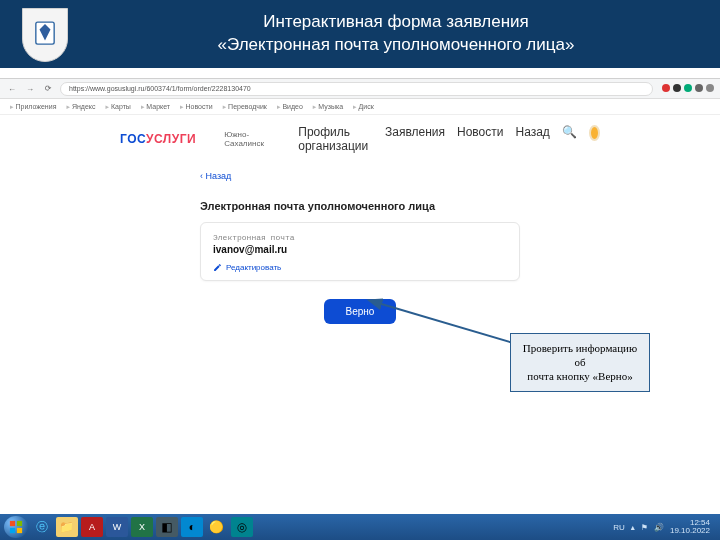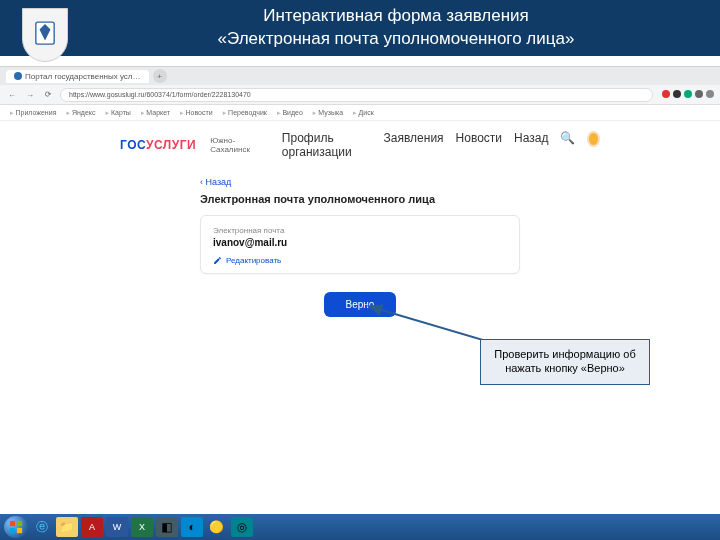--- a/index.html
+++ b/index.html
@@ -1,60 +1,60 @@
 <!DOCTYPE html>
 <html><head>
 <meta charset="utf-8">
 <style>
   * { box-sizing: border-box; margin: 0; padding: 0; }
   body { font-family: Arial, sans-serif; width: 720px; height: 540px; overflow: hidden; background: #fff; }
 
   
-  .slide-header { background: #0f3b66; color: #fff; height: 56px; display: flex; align-items: center; position: relative; padding-left: 112px; }
+  .slide-header { background: #0f3b66; color: #fff; height: 68px; display: flex; align-items: center; position: relative; padding-left: 112px; }
   .slide-header .crest { position: absolute; left: 22px; top: 8px; width: 46px; height: 54px; background: #f4f4f4; border-radius: 0 0 23px 23px; border:1px solid #d0d0d0; display:flex; align-items:center; justify-content:center; }
   .slide-header .crest svg { width: 22px; height: 30px; }
   .slide-header .title-wrap { text-align: center; flex: 1; padding-right: 40px; }
   .slide-header .title-wrap div { font-size: 17px; line-height: 1.35; }
 
   
   .browser { margin-top: 10px; border-top: 1px solid #d0d0d0; }
   .tabstrip { height: 18px; background: #e8eaec; display: flex; align-items:center; font-size: 8px; color:#555; padding-left:6px; gap:4px;}
   .tabstrip .tab { background:#fff; border-radius: 4px 4px 0 0; padding:2px 8px; display:flex; align-items:center; gap:3px;}
   .tabstrip .tab .dot{ width:8px;height:8px;border-radius:50%; background:#2b6cb0;}
   .tabstrip .plus{ width:14px;height:14px;border-radius:50%;background:#d6d8da;display:flex;align-items:center;justify-content:center;color:#666;}
   .addrbar { height: 20px; background:#f4f5f6; border-bottom:1px solid #ddd; display:flex; align-items:center; padding:0 6px; gap:6px; font-size:8px; color:#666;}
   .addrbar .iconbtn{ width:12px; text-align:center; }
   .addrbar .url{ flex:1; background:#fff; border:1px solid #ddd; border-radius:10px; height:14px; line-height:12px; padding:0 8px; font-size:7px; color:#555; overflow:hidden;}
   .addrbar .rt span{ display:inline-block; width:8px;height:8px;border-radius:50%; margin-left:3px;}
   .bookmarks{ height:16px; background:#fff; border-bottom:1px solid #eee; display:flex; align-items:center; gap:10px; padding:0 10px; font-size:7px; color:#666;}
   .bookmarks span::before{content:"▸ "; color:#bbb;}
 
   
   .page { background:#fff; height: 330px; position:relative; padding-top:6px;}
-  .site-header { display:flex; align-items:center; gap:14px; padding:4px 120px; font-size:9px;}
+  .site-header { display:flex; align-items:center; gap:28px; padding:4px 120px; font-size:9px;}
   .logo { font-weight:bold; font-size:12px; letter-spacing:.5px;}
   .logo .gos{color:#0d4cd3;} .logo .uslugi{color:#ee3f58;}
   .city{ color:#666; font-size:8px;}
   .navlinks{ margin-left:auto; display:flex; gap:12px; color:#333; font-size:12px;}
   .search-ico{ color:#666; }
   .avatar{ width:16px;height:16px;border-radius:50%; background:#f9b233; border:2px solid #f2e0bd;}
 
   .form-area{ width:320px; margin: 14px auto 0; }
   .back{ color:#0d4cd3; font-size:9px; }
   .back::before{ content:"‹ "; }
-  .form-title{ font-size:11px; font-weight:bold; margin-top:6px; color:#222;}
+  .form-title{ font-size:11px; font-weight:bold; margin-top:19px; color:#222;}
   .card{ background:#fff; border:1px solid #e6e6e6; border-radius:6px; padding:10px 12px 8px; margin-top:10px; box-shadow:0 1px 2px rgba(0,0,0,.04);}
-  .field-label{ font-size:8px; color:#888;}
+  .field-label{ font-size:8px; color:#888;font-family:Liberation Mono, monospace;}
   .field-value{ font-size:10px; font-weight:bold; color:#111; margin-top:2px;}
   .edit{ color:#0d4cd3; font-size:8px; margin-top:8px; display:flex; align-items:center; gap:4px;}
   .edit svg{width:9px;height:9px;}
   .confirm-btn{ display:block; margin:18px auto 0; background:#0d4cd3; color:#fff; border:none; border-radius:6px; font-size:10px; padding:7px 22px; cursor:pointer;}
 
   
-  .callout{ position:absolute; right:70px; top:218px; width:170px; background:#e8eef4; border:1px solid #2a5d8f; padding:8px 6px; font-size:11px; font-family:Liberation Sans, sans-serif; text-align:center; color:#000; line-height:1.25;}
+  .callout{ position:absolute; right:70px; top:218px; width:140px; background:#e8eef4; border:1px solid #2a5d8f; padding:8px 6px; font-size:11px; font-family:Liberation Serif, serif; text-align:center; color:#000; line-height:1.25;}
 
   
   .taskbar{ position:absolute; left:0; right:0; bottom:0; height:26px; background:linear-gradient(#2a66a8,#1d4d85); display:flex; align-items:center; padding:0 4px; gap:3px;}
   .start{ width:24px;height:22px; background:radial-gradient(circle at 30% 30%, #7cc0ff, #0a3e78); border-radius:50%; display:flex;align-items:center;justify-content:center;}
   .start svg{width:14px;height:14px;}
   .tb-ico{ width:22px; height:20px; border-radius:2px; display:flex; align-items:center; justify-content:center; font-size:12px;}
   .tray{ margin-left:auto; display:flex; align-items:center; gap:6px; color:#cfe3f7; font-size:8px; padding-right:6px;}
   .tray .clock{ text-align:right; line-height:1;}
   .tray .lang{ font-size:8px;}
   .tray .arrow{ font-size:8px;}
@@ -69,27 +69,20 @@
         <path d="M6 10 L12 4 L18 10 L12 22 Z" fill="#2f5e9e"></path>
       </svg>
   </div>
   <div class="title-wrap">
     <div>Интерактивная форма заявления</div>
     <div>«Электронная почта уполномоченного лица»</div>
   </div>
 </div>
 
 <div class="browser">
-  <div class="tabstrip">
-    <div class="tab">
-      <span class="dot"></span>
-      <span>Портал государственных усл…</span>
-    </div>
-    <div class="plus">+</div>
-  </div>
   <div class="addrbar">
     <span class="iconbtn">←</span>
     <span class="iconbtn">→</span>
     <span class="iconbtn">⟳</span>
     <div class="url"><span>https://www.gosuslugi.ru/600374/1/form/order/2228130470</span></div>
     <div class="rt">
       <span style="background:#d33"></span><span style="background:#333"></span><span style="background:#0a7"></span><span style="background:#666"></span><span style="background:#888"></span>
     </div>
   </div>
   <div class="bookmarks">
@@ -139,21 +132,21 @@
     <svg width="720" height="330" style="position:absolute;left:0;top:0;pointer-events:none">
       <defs>
           <marker id="ah" markerWidth="10" markerHeight="10" refX="2" refY="3" orient="auto">
             <path d="M0,0 L0,6 L8,3 z" fill="#2a5d8f"></path>
           </marker>
         </defs>
       <line x1="520" y1="230" x2="378" y2="188" stroke="#2a5d8f" stroke-width="2" marker-end="url(#ah)"></line>
     </svg>
     <div class="callout">
       <div>Проверить информацию об</div>
-      <div>нажать кнопку «Верно»</div>
+      <div>почта кнопку «Верно»</div>
     </div>
   </div>
 </div>
 
 <div class="taskbar">
   <div class="start">
     <svg viewBox="0 0 16 16">
         <g>
           <rect x="1" y="1" width="6" height="6" fill="#f25022"></rect>
           <rect x="9" y="1" width="6" height="6" fill="#7fba00"></rect>
@@ -164,13 +157,23 @@
   </div>
   <div class="tb-ico" style="color:#4fc3f7">ⓔ</div>
   <div class="tb-ico" style="background:#f4d06f">📁</div>
   <div class="tb-ico" style="background:#b71c1c;color:#fff;font-size:9px">A</div>
   <div class="tb-ico" style="background:#2b579a;color:#fff;font-size:9px">W</div>
   <div class="tb-ico" style="background:#217346;color:#fff;font-size:9px">X</div>
   <div class="tb-ico" style="background:#455a64">◧</div>
   <div class="tb-ico" style="background:#0288d1">◐</div>
   <div class="tb-ico">🟡</div>
   <div class="tb-ico" style="background:#00838f">◎</div>
+  <div class="tray">
+    <span class="lang">RU</span>
+    <span class="arrow">▴</span>
+    <span>⚑</span>
+    <span>🔊</span>
+    <div class="clock">
+      <div>12:54</div>
+      <div>19.10.2022</div>
+    </div>
+  </div>
 </div>
 
 </body></html>

